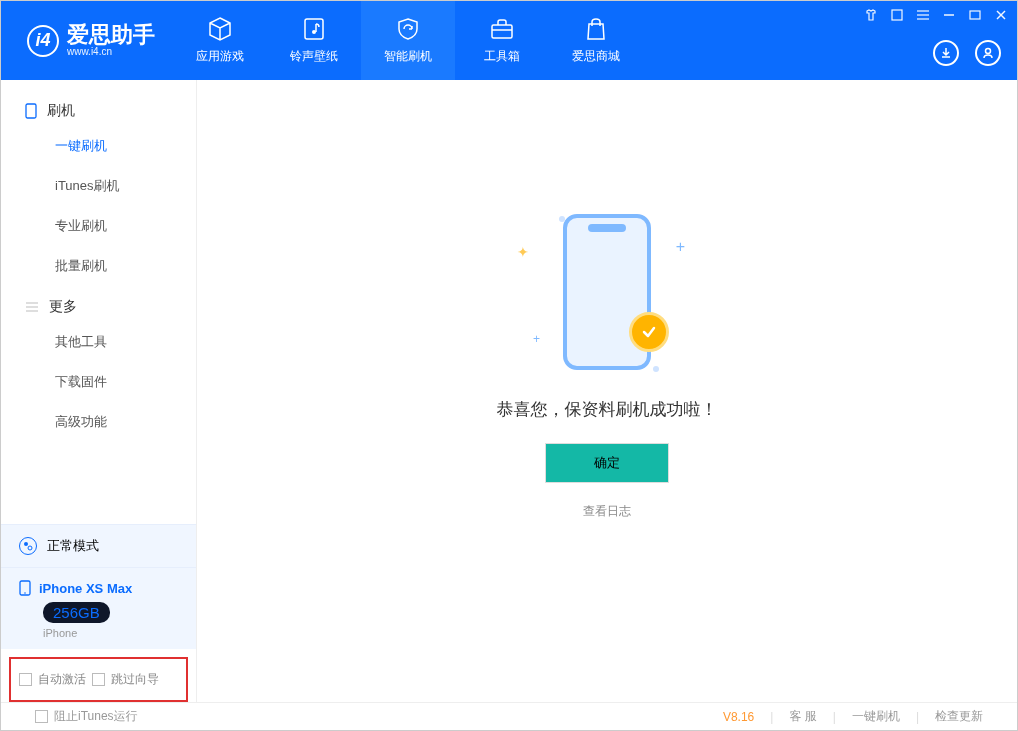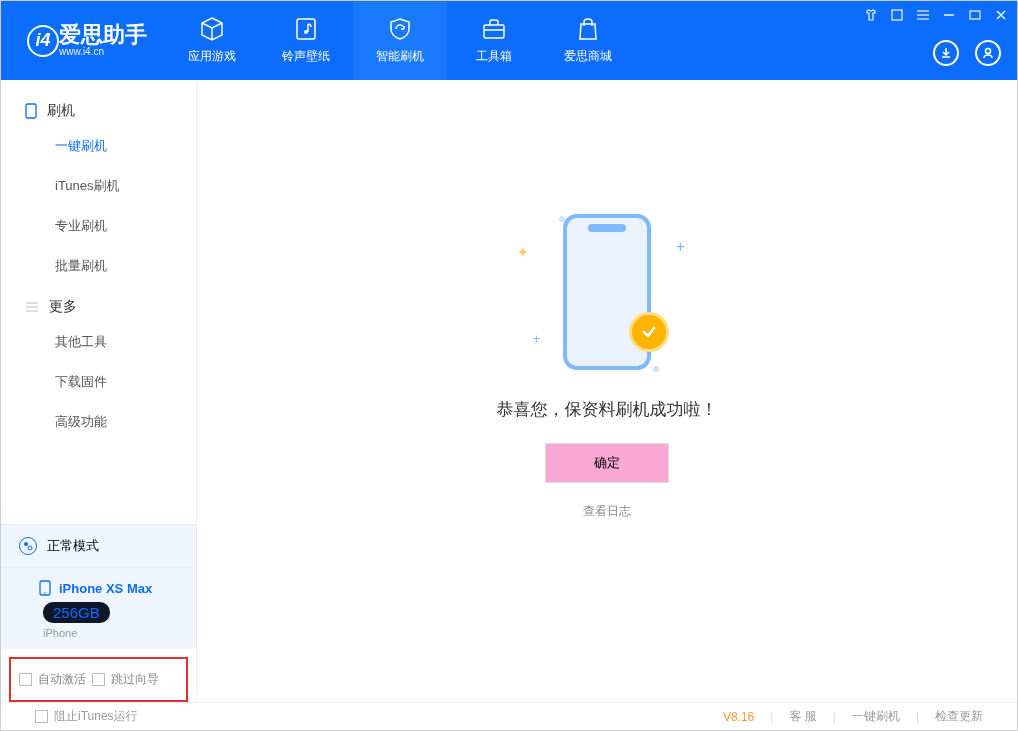--- a/index.html
+++ b/index.html
@@ -1,19 +1,19 @@
 <!DOCTYPE html>
 <html><head>
 <meta charset="utf-8">
 <style>
 * { margin: 0; padding: 0; box-sizing: border-box; font-family: "Microsoft YaHei", sans-serif; }
 body { background: #fff; width: 1018px; height: 731px; overflow: hidden; border: 1px solid #ccc; }
 
 .header { background: #0b6cfe; height: 79px; display: flex; align-items: center; color: #fff; position: relative; }
-.logo { display: flex; align-items: center; padding: 0 18px 0 26px; }
+.logo { display: flex; align-items: center; padding: 0 18px 0 26px; gap: 8px; }
 .logo-circle { width: 32px; height: 32px; border: 2.5px solid #fff; border-radius: 50%; display: flex; align-items: center; justify-content: center; font-weight: bold; font-size: 18px; font-style: italic; }
 .logo-text { font-size: 22px; font-weight: bold; line-height: 1; }
 .logo-url { font-size: 10px; opacity: 0.9; }
 
 .nav { display: flex; height: 100%; }
 .nav-item { width: 94px; display: flex; flex-direction: column; align-items: center; justify-content: center; gap: 6px; cursor: pointer; }
 .nav-item.active { background: #1a7aff; }
 .nav-item .icon { width: 26px; height: 26px; display: flex; align-items: center; justify-content: center; }
 .nav-item .label { font-size: 12px; }
 
@@ -27,21 +27,21 @@
 .sidebar { width: 196px; border-right: 1px solid #eee; display: flex; flex-direction: column; }
 .side-scroll { flex: 1; overflow: auto; padding-top: 10px; }
 .side-section { padding: 12px 24px 6px 24px; font-size: 14px; color: #333; display: flex; align-items: center; gap: 10px; }
 .side-item { padding: 11px 0 11px 54px; font-size: 13px; color: #555; cursor: pointer; }
 .side-item.active { color: #0b6cfe; }
 
 .side-bottom { padding: 0; }
 .mode-card { background: #f0f6ff; padding: 12px 18px; display: flex; align-items: center; gap: 10px; font-size: 13px; border-top: 1px solid #e6eefc; }
 .mode-icon { width: 18px; height: 18px; border: 1.5px solid #0b6cfe; border-radius: 50%; display: flex; align-items: center; justify-content: center; }
 .device-card { background: #f0f6ff; padding: 12px 18px 10px 18px; border-top: 1px solid #e6eefc; }
-.device-name { color: #0b6cfe; font-size: 13px; font-weight: bold; display: flex; align-items: center; gap: 8px; margin-left: 20px; }
+.device-name { color: #0b6cfe; font-size: 13px; font-weight: bold; display: flex; align-items: center; gap: 8px; }
 .device-badge { background: #0f172a; color: #0b6cfe; font-size: 15px; padding: 2px 10px; border-radius: 10px; display: inline-block; margin: 6px 0 4px 24px; }
 .device-type { color: #999; font-size: 11px; margin-left: 24px; }
 
 .checks { border: 2px solid #e03030; margin: 8px 8px 0 8px; padding: 12px 8px; display: flex; gap: 6px; font-size: 12px; color: #888; }
 .checks label { display: flex; align-items: center; gap: 6px; cursor: pointer; }
 .chk { width: 13px; height: 13px; border: 1px solid #bbb; display: inline-block; }
 
 .main { flex: 1; display: flex; flex-direction: column; align-items: center; justify-content: center; gap: 16px; padding-bottom: 60px; }
 .hero { position: relative; width: 220px; height: 180px; display: flex; align-items: center; justify-content: center; }
 .phone { width: 88px; height: 156px; border: 4px solid #7fb9ff; border-radius: 14px; background: #eaf3ff; position: relative; }
@@ -49,21 +49,21 @@
 .check-badge { position: absolute; right: 48px; bottom: 30px; width: 40px; height: 40px; background: #ffb400; border: 3px solid #ffdd80; border-radius: 50%; display: flex; align-items: center; justify-content: center; }
 .plus { position: absolute; color: #a8cfff; font-size: 16px; }
 .plus.p1 { top: 42px; left: 20px; font-size: 14px; color: #ffca55; }
 .plus.p2 { top: 36px; right: 32px; color: #7fb9ff; }
 .plus.p3 { bottom: 36px; left: 36px; color: #7fb9ff; font-size: 12px; }
 .dot { position: absolute; width: 6px; height: 6px; background: #cfe3ff; border-radius: 50%; }
 .dot.d1 { top: 14px; left: 62px; }
 .dot.d2 { bottom: 10px; right: 58px; }
 
 .msg { font-size: 17px; color: #333; }
-.ok-btn { border: 1px solid #ddd; background: #f9a8d4; padding: 10px 48px; font-size: 13px; cursor: pointer; margin-top: 6px; }
+.ok-btn { border: 1px solid #ddd; background: #14b8a6; padding: 10px 48px; font-size: 13px; cursor: pointer; margin-top: 6px; }
 .log-link { color: #888; font-size: 12px; cursor: pointer; margin-top: 4px; }
 
 .footer { height: 28px; border-top: 1px solid #eee; display: flex; align-items: center; padding: 0 34px; font-size: 12px; color: #999; }
 .footer .left { display: flex; align-items: center; gap: 6px; }
 .footer .right { margin-left: auto; display: flex; align-items: center; gap: 16px; }
 .footer .sep { color: #ddd; }
 .footer .ver { color: #ff9933; }
 .footer .link { cursor: pointer; }
 
 svg { display: block; }

